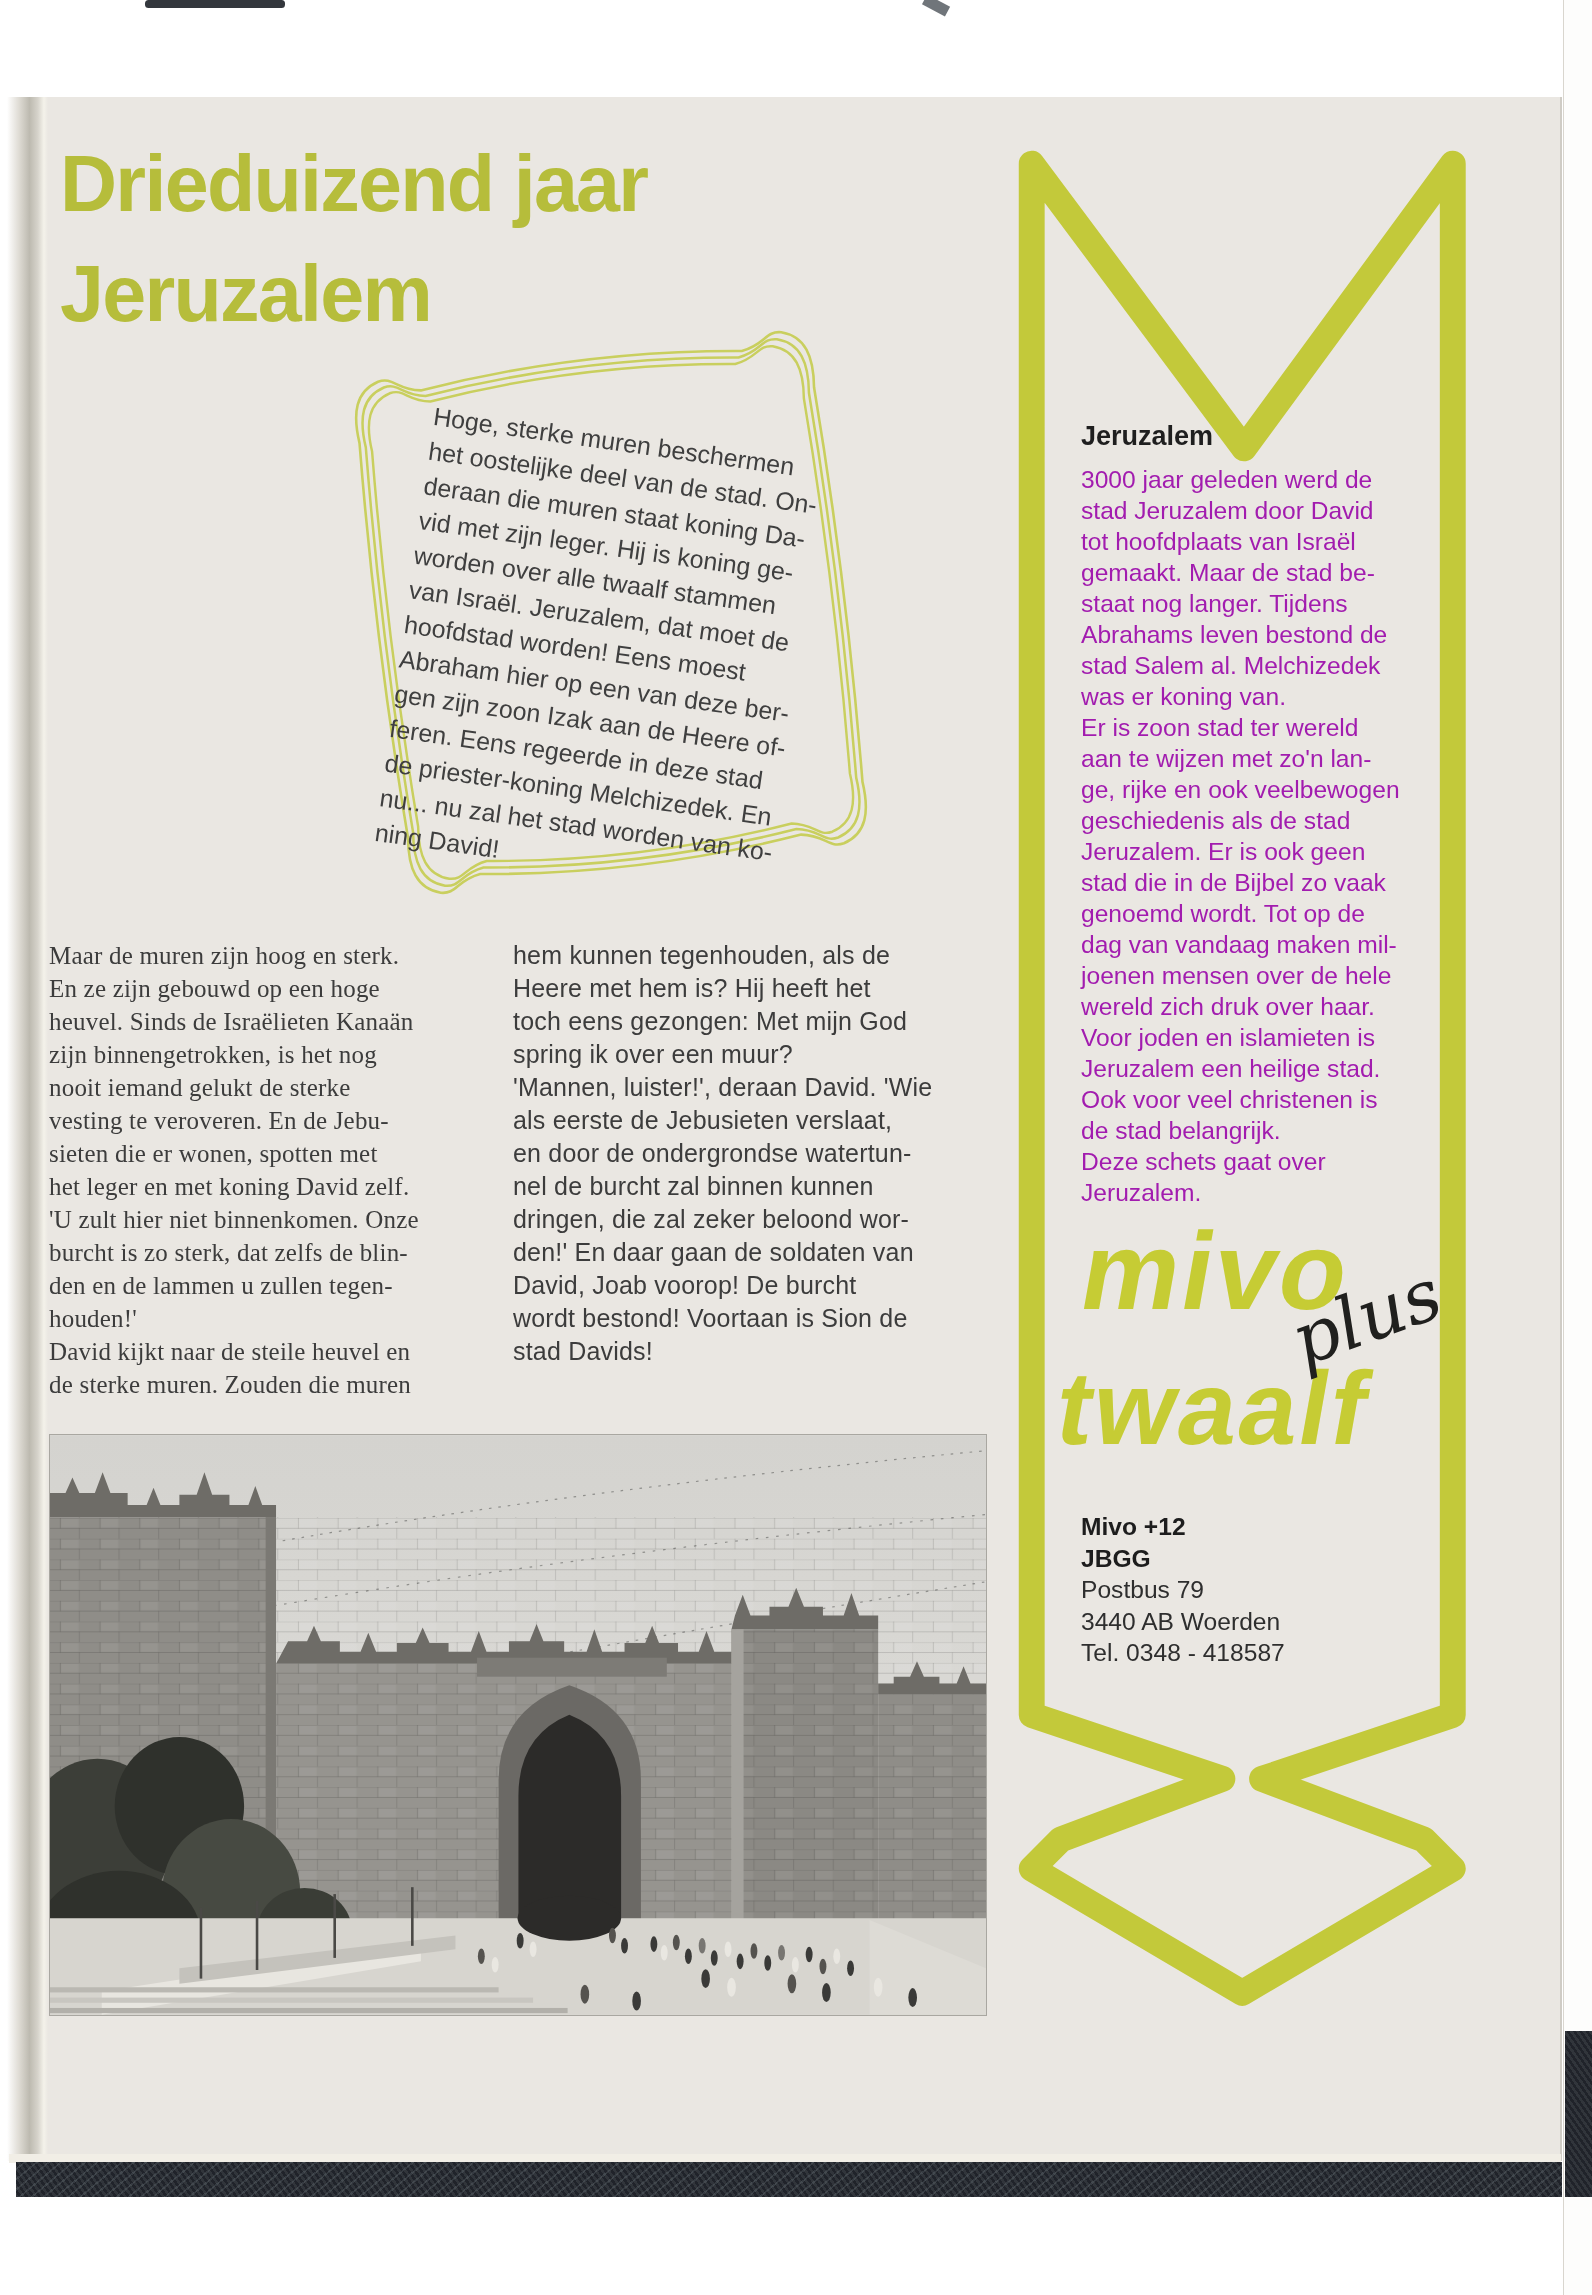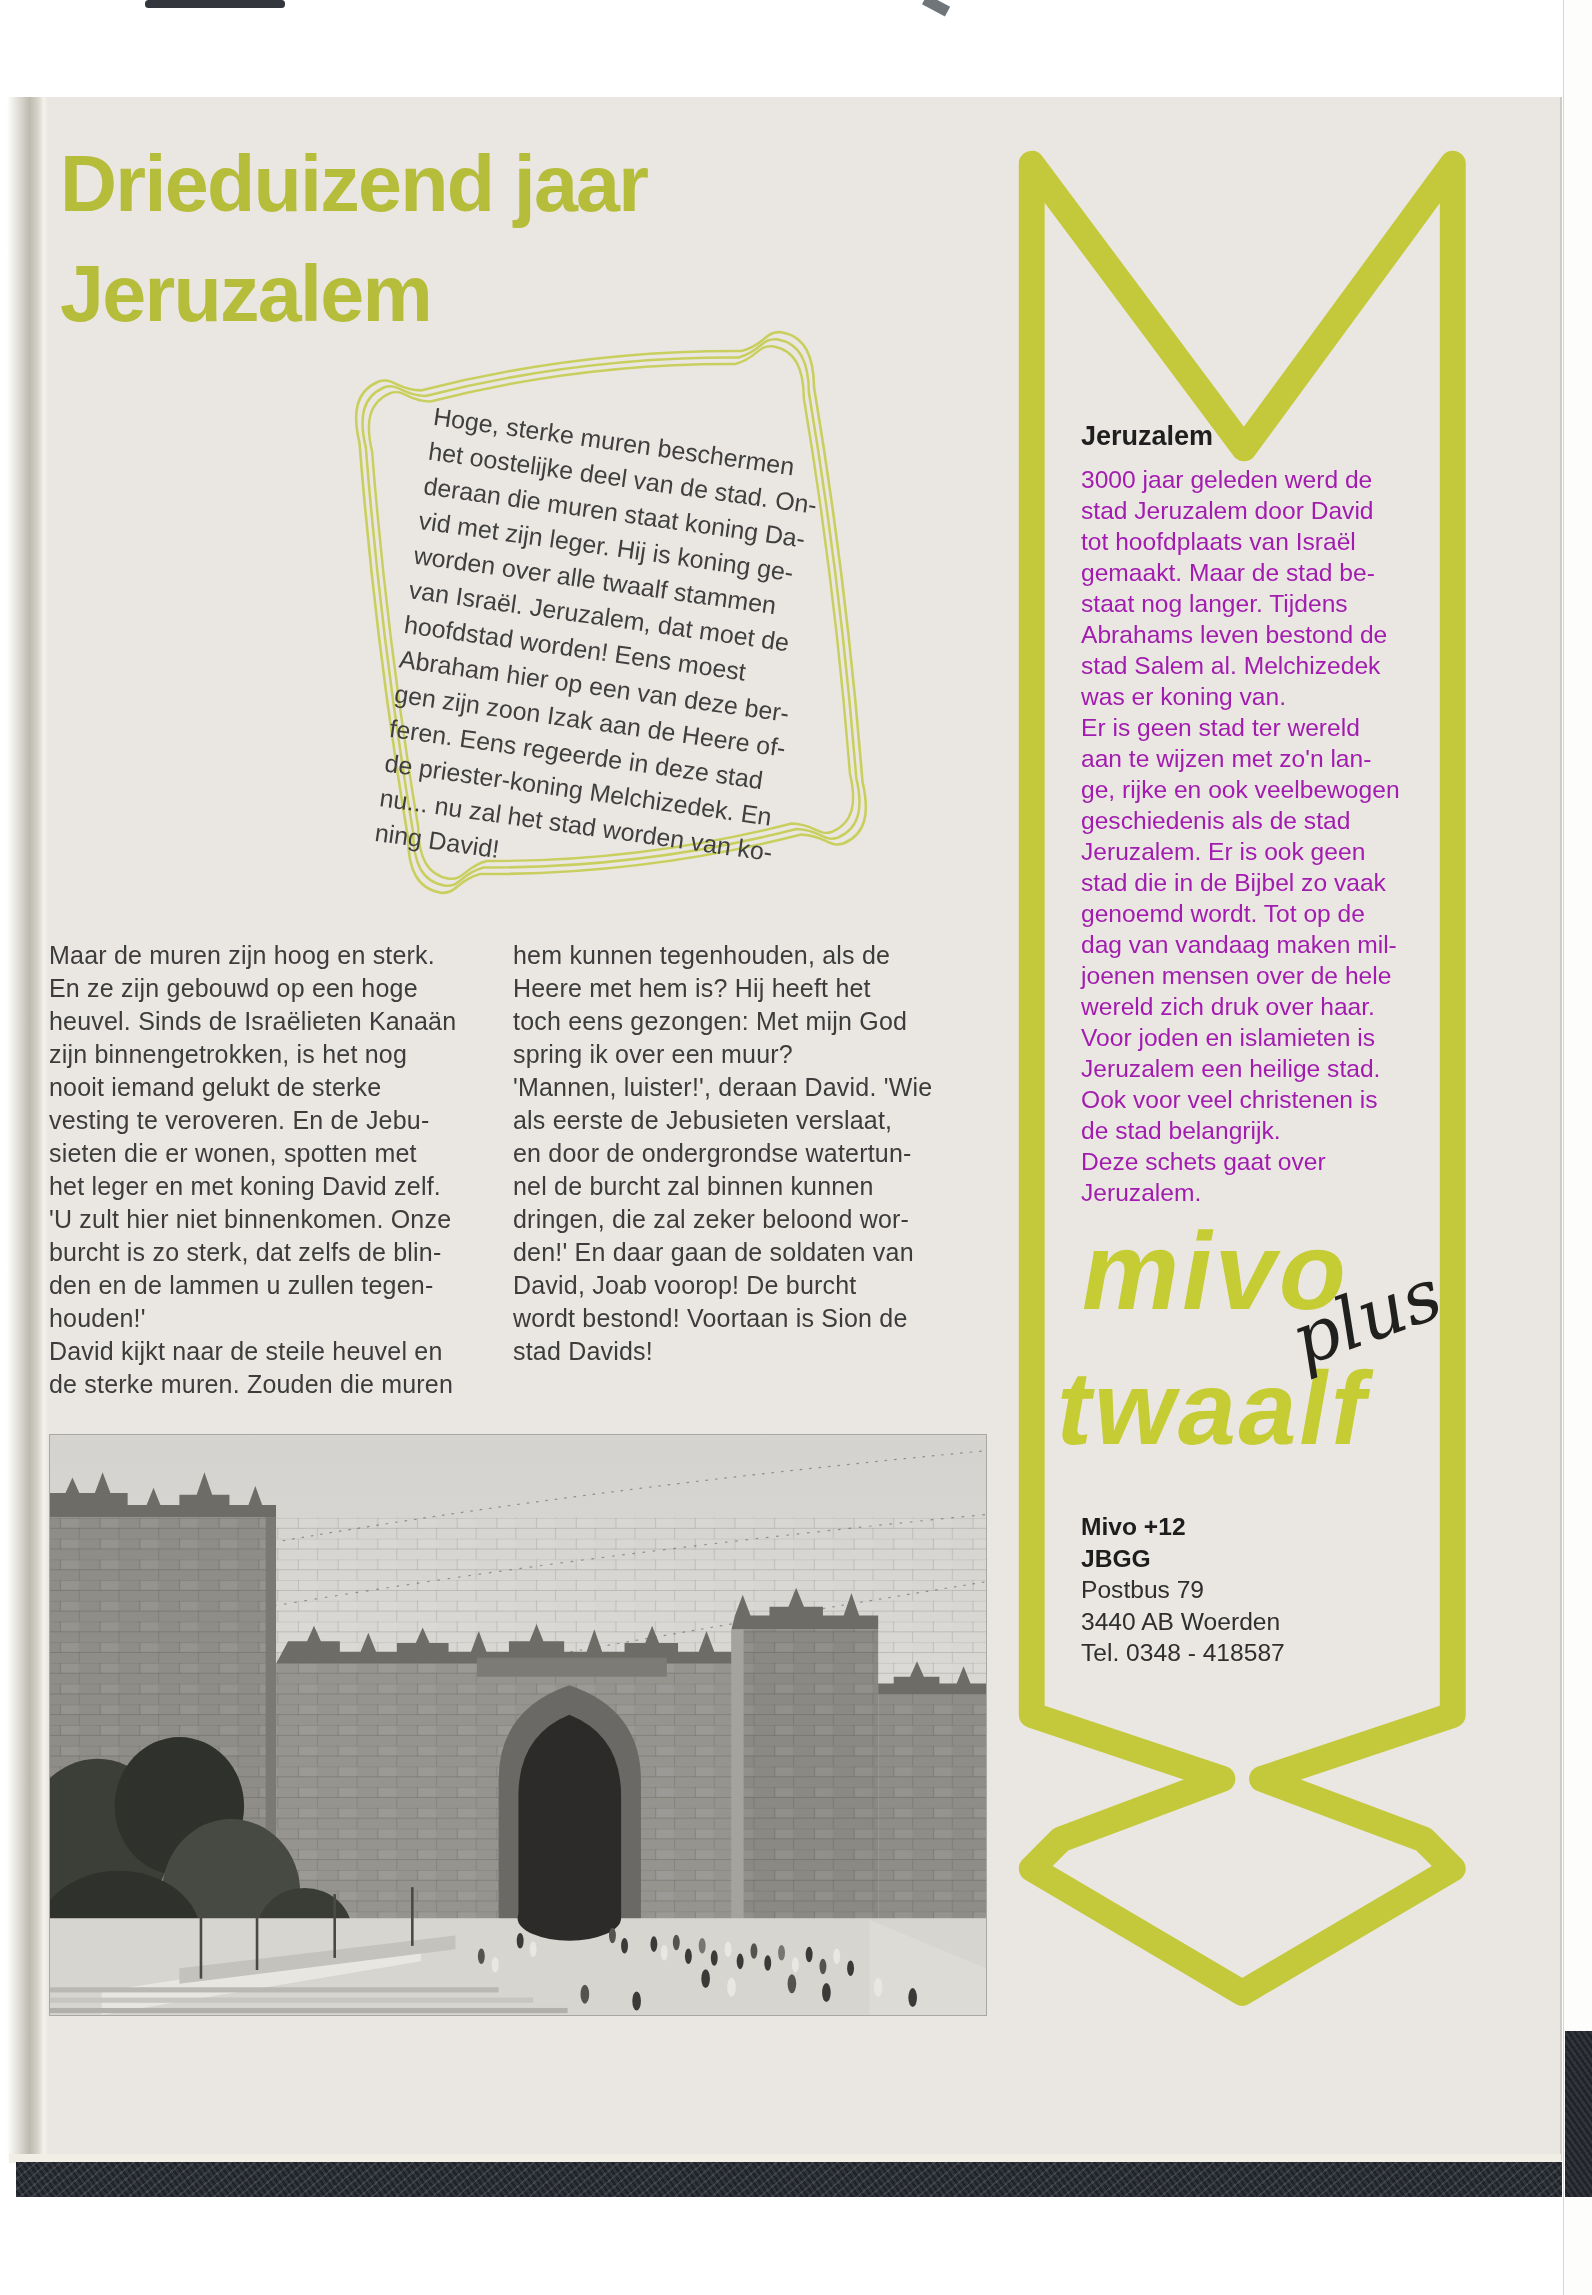--- a/index.html
+++ b/index.html
@@ -30,21 +30,21 @@
   .plaque{position:absolute;left:367px;top:343px;width:488px;height:539px;transform:rotate(-7deg);}
   .plaque svg{display:block;}
 
   
   .intro-text{position:absolute;left:436px;top:399px;transform:rotate(8deg);transform-origin:0 0;
          font-size:25px;line-height:35px;color:#3f3f3f;}
   .tl{white-space:nowrap;}
 
   
   .col{position:absolute;font-size:25px;line-height:33px;color:#3c3c3c;letter-spacing:0.2px;}
-  .col1{left:49px;top:939px;}
+  .col1{left:49px;top:939px;font-family:Liberation Serif, serif;}
   .col2{left:513px;top:939px;}
   .it{}
 
   
   .photo{position:absolute;left:50px;top:1435px;width:936px;height:580px;outline:0.9px solid #a9a7a1;}
 
   
   .arrow-svg{position:absolute;left:992px;top:86px;}
 
   
@@ -259,21 +259,21 @@
   <div class="sb-heading">Jeruzalem</div>
   <div class="sb-lines">
       <div class="tl">3000 jaar geleden werd de</div>
       <div class="tl">stad Jeruzalem door David</div>
       <div class="tl">tot hoofdplaats van Israël</div>
       <div class="tl">gemaakt. Maar de stad be-</div>
       <div class="tl">staat nog langer. Tijdens</div>
       <div class="tl">Abrahams leven bestond de</div>
       <div class="tl">stad Salem al. Melchizedek</div>
       <div class="tl">was er koning van.</div>
-      <div class="tl">Er is geen stad ter wereld</div>
+      <div class="tl">Er is zoon stad ter wereld</div>
       <div class="tl">aan te wijzen met zo'n lan-</div>
       <div class="tl">ge, rijke en ook veelbewogen</div>
       <div class="tl">geschiedenis als de stad</div>
       <div class="tl">Jeruzalem. Er is ook geen</div>
       <div class="tl">stad die in de Bijbel zo vaak</div>
       <div class="tl">genoemd wordt. Tot op de</div>
       <div class="tl">dag van vandaag maken mil-</div>
       <div class="tl">joenen mensen over de hele</div>
       <div class="tl">wereld zich druk over haar.</div>
       <div class="tl">Voor joden en islamieten is</div>

